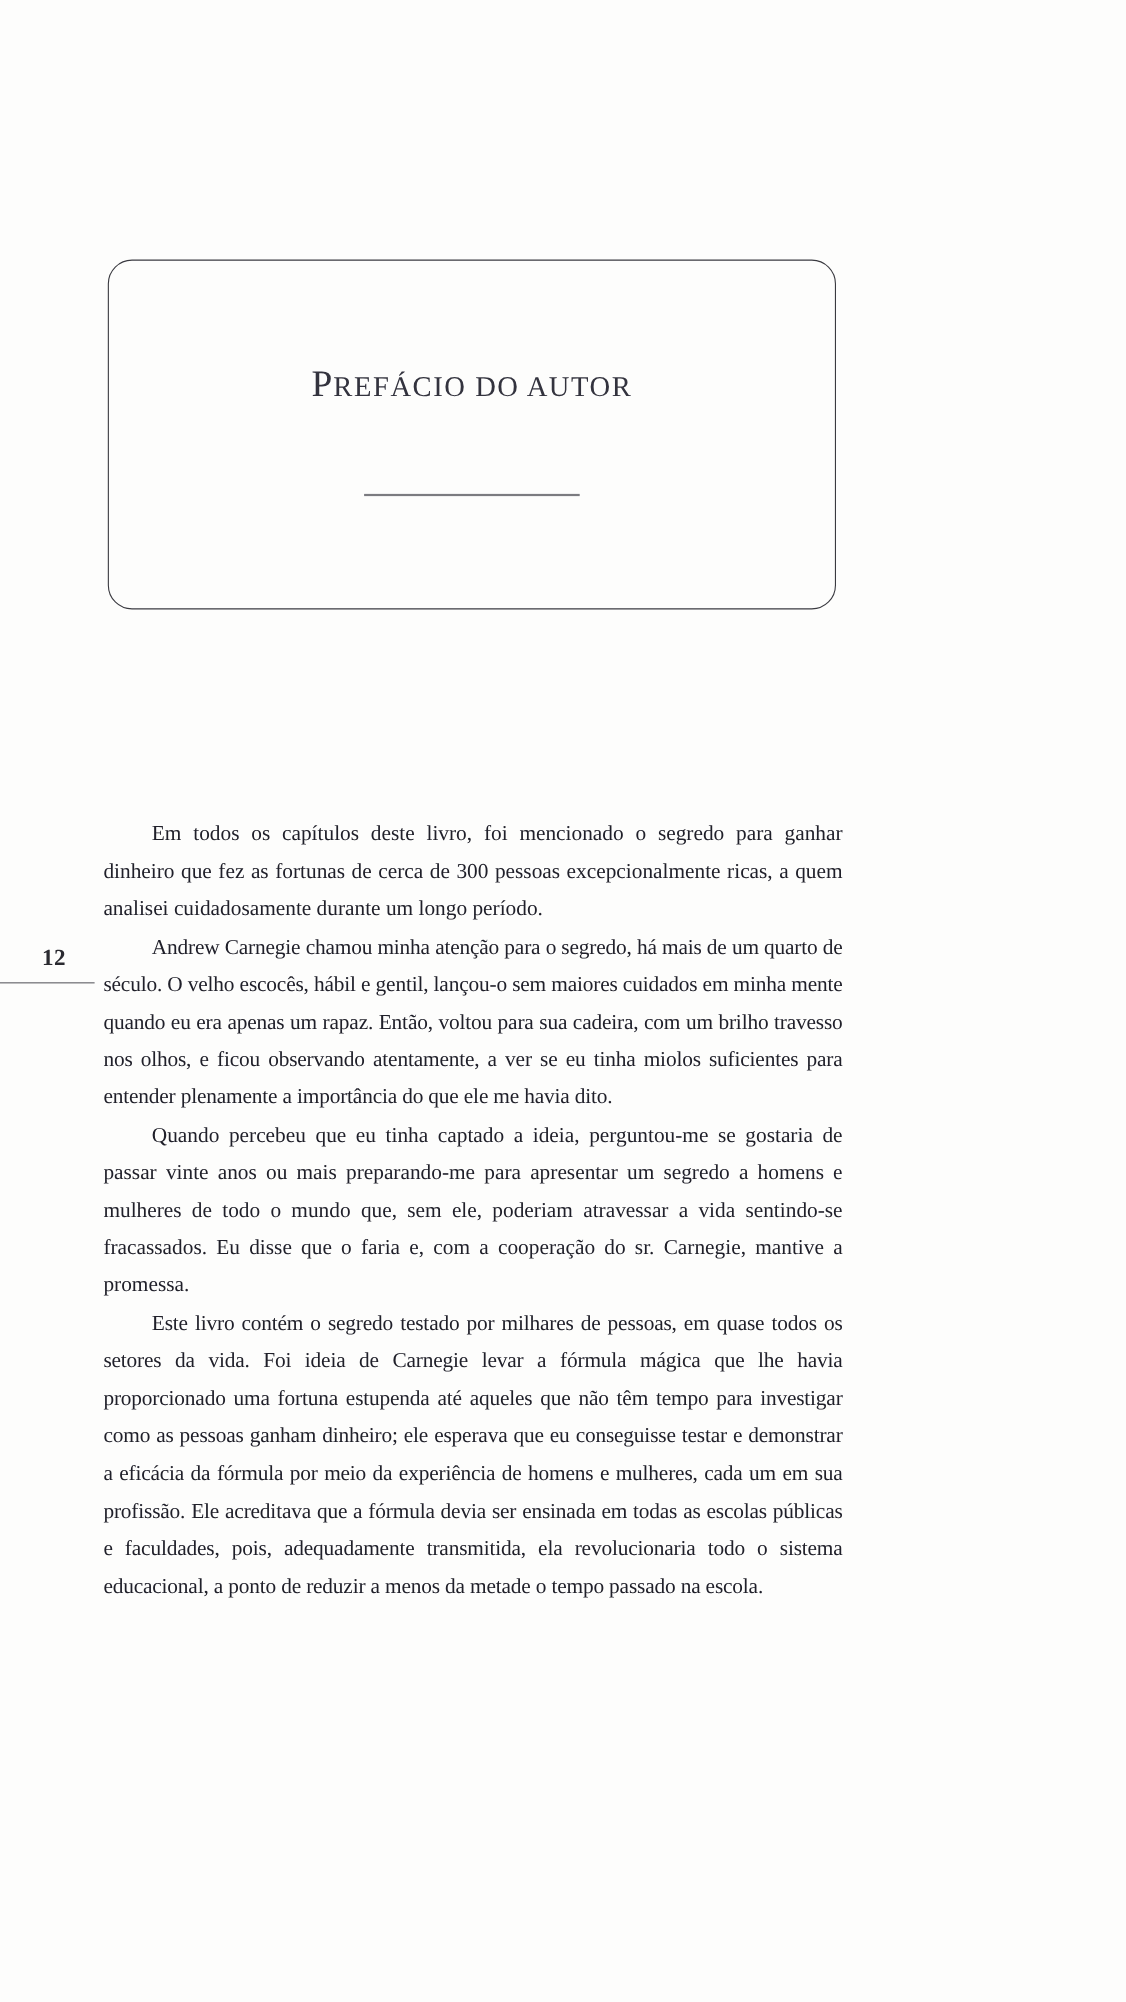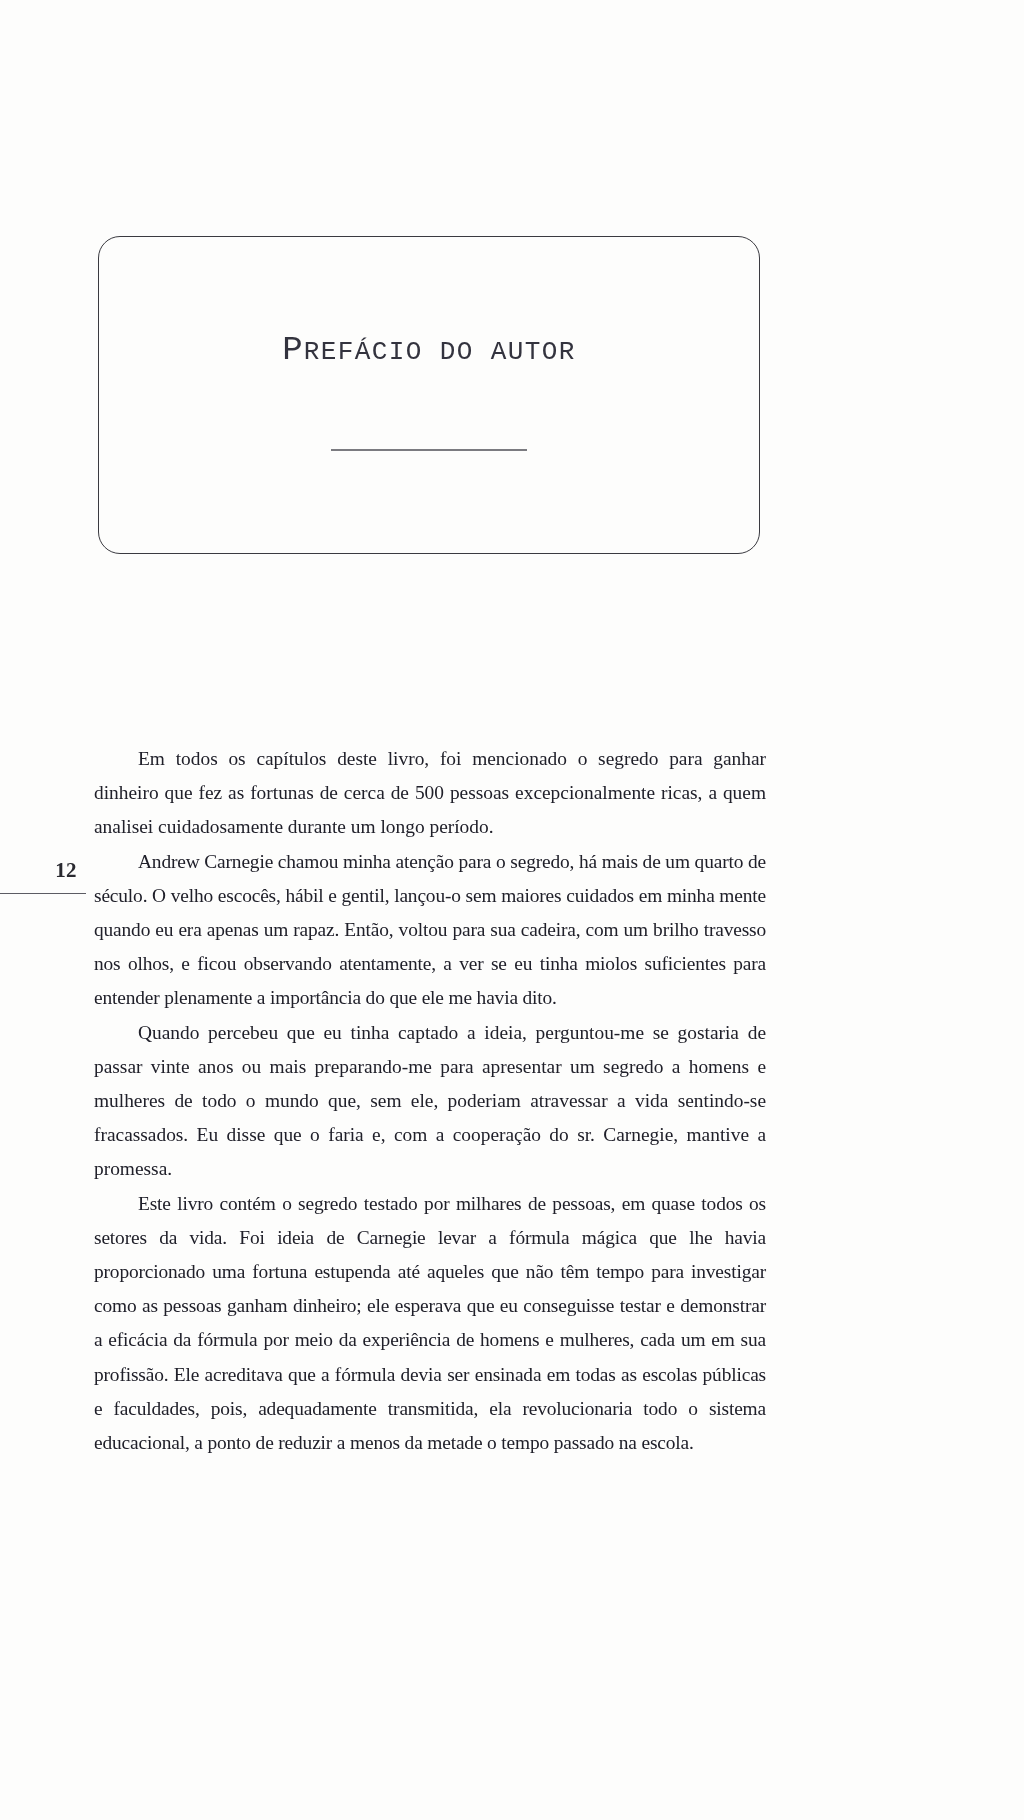--- a/index.html
+++ b/index.html
@@ -26,21 +26,21 @@
   
   #margin-folio {
     position: absolute;
     left: 0;
     top: 860px;
     width: 88px;
     height: 46px;
   }
   #margin-folio .folio-number {
     position: absolute;
-    right: 11px;
+    right: 28px;
     top: 0;
     font-family: "Liberation Serif", "DejaVu Serif", serif;
     font-size: 21px;
     font-weight: 700;
     color: #2a2a30;
     letter-spacing: 0.4px;
     line-height: 1;
   }
   #margin-folio .folio-rule {
     position: absolute;
@@ -63,21 +63,21 @@
     background: transparent;
     box-sizing: border-box;
   }
 
   #chapter-title {
     position: absolute;
     left: 0;
     right: 0;
     top: 96px;
     text-align: center;
-    font-family: Liberation Mono, monospace;
+    font-family: Liberation Serif, serif;
     font-weight: 400;
     font-size: 26px;
     color: #33333e;
     letter-spacing: 1.6px;
     font-variant: small-caps;
     text-transform: lowercase;
     line-height: 1;
     white-space: nowrap;
   }
   
@@ -142,19 +142,19 @@
   </div>
 
   <div id="chapter-box">
     <div id="chapter-title">
       <span class="cap-initial">P</span><span class="cap-rest">REFÁCIO DO AUTOR</span>
     </div>
     <div id="chapter-rule"></div>
   </div>
 
   <div id="body-column">
-    <p>Em todos os capítulos deste livro, foi mencionado o segredo para ganhar dinheiro que fez as fortunas de cerca de 500 pessoas excepcionalmente ricas, a quem analisei cuidadosamente durante um longo período.</p>
+    <p>Em todos os capítulos deste livro, foi mencionado o segredo para ganhar dinheiro que fez as fortunas de cerca de 300 pessoas excepcionalmente ricas, a quem analisei cuidadosamente durante um longo período.</p>
     <p class="tight">Andrew Carnegie chamou minha atenção para o segredo, há mais de um quarto de século. O velho escocês, hábil e gentil, lançou-o sem maiores cuidados em minha mente quando eu era apenas um rapaz. Então, voltou para sua cadeira, com um brilho travesso nos olhos, e ficou observando atentamente, a ver se eu tinha miolos suficientes para entender plenamente a importância do que ele me havia dito.</p>
     <p>Quando percebeu que eu tinha captado a ideia, perguntou-me se gostaria de passar vinte anos ou mais preparando-me para apresentar um segredo a homens e mulheres de todo o mundo que, sem ele, poderiam atravessar a vida sentindo-se fracassados. Eu disse que o faria e, com a cooperação do sr. Carnegie, mantive a promessa.</p>
     <p class="tight">Este livro contém o segredo testado por milhares de pessoas, em quase todos os setores da vida. Foi ideia de Carnegie levar a fórmula mágica que lhe havia proporcionado uma fortuna estupenda até aqueles que não têm tempo para investigar como as pessoas ganham dinheiro; ele esperava que eu conseguisse testar e demonstrar a eficácia da fórmula por meio da experiência de homens e mulheres, cada um em sua profissão. Ele acreditava que a fórmula devia ser ensinada em todas as escolas públicas e faculdades, pois, adequadamente transmitida, ela revolucionaria todo o sistema educacional, a ponto de reduzir a menos da metade o tempo passado na escola.</p>
   </div>
 
 </div>
 
 </body></html>

